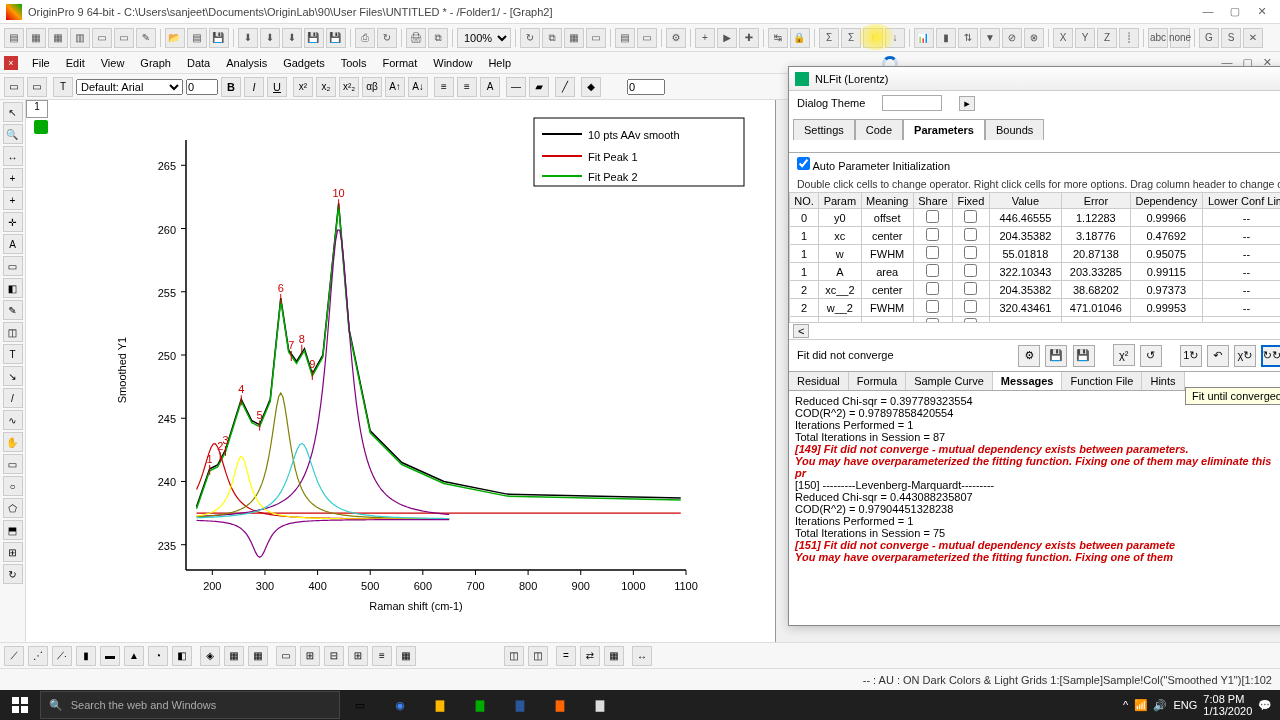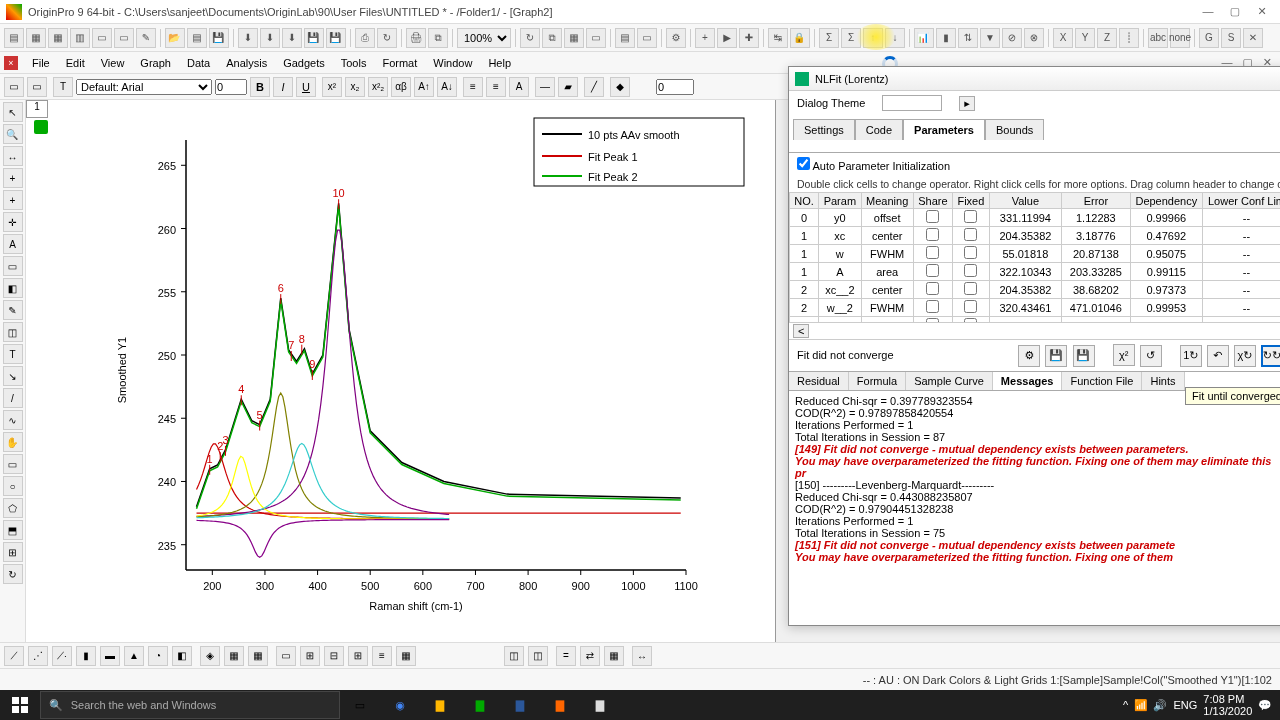--- a/index.html
+++ b/index.html
@@ -177,21 +177,21 @@
     <span>▢</span>
     <span>✕</span>
   </div>
 </div>
 
 <div class="fmtbar">
   <span class="btn">▭</span>
   <span class="btn">▭</span>
   <span class="sep"></span>
   <span class="btn">T</span>
-  <select style="width:136px"><option>Default: Arial</option></select>
+  <select style="width:107px"><option>Default: Arial</option></select>
   <input style="width: 32px;" value="0">
   <span class="btn">
       <b>B</b>
     </span>
   <span class="btn">
       <i>I</i>
     </span>
   <span class="btn">
       <u>U</u>
     </span>
@@ -382,21 +382,21 @@
             <th>Lower Conf Lim</th>
           </tr>
         </thead>
       <tbody id="ptbody">
           <tr>
             <td>0</td>
             <td>y0</td>
             <td>offset</td>
             <td><input type="checkbox" style=""></td>
             <td><input type="checkbox" style=""></td>
-            <td>331.11994</td>
+            <td>446.46555</td>
             <td>1.12283</td>
             <td>0.99966</td>
             <td>--</td>
           </tr>
           <tr>
             <td>1</td>
             <td>xc</td>
             <td>center</td>
             <td><input type="checkbox" style=""></td>
             <td><input type="checkbox" style=""></td>

